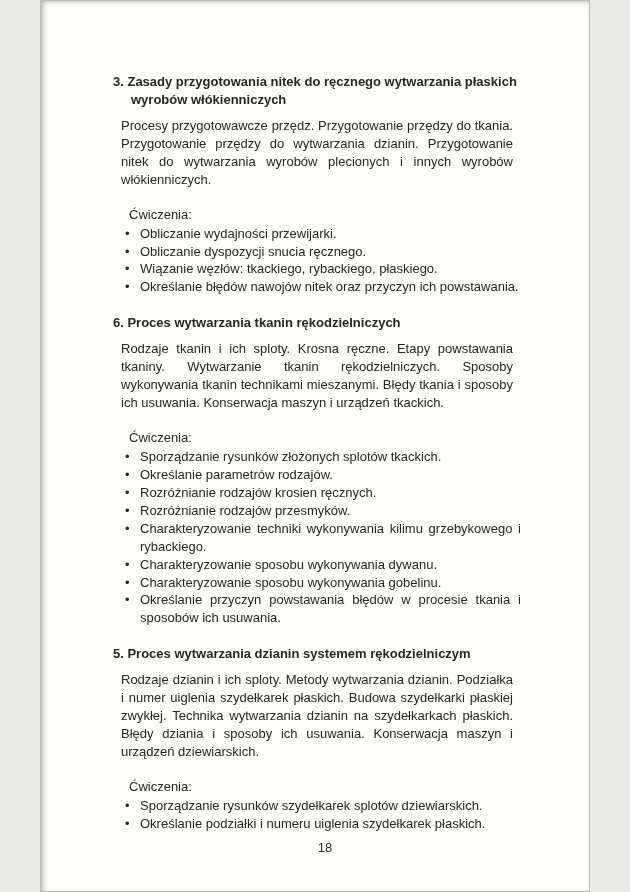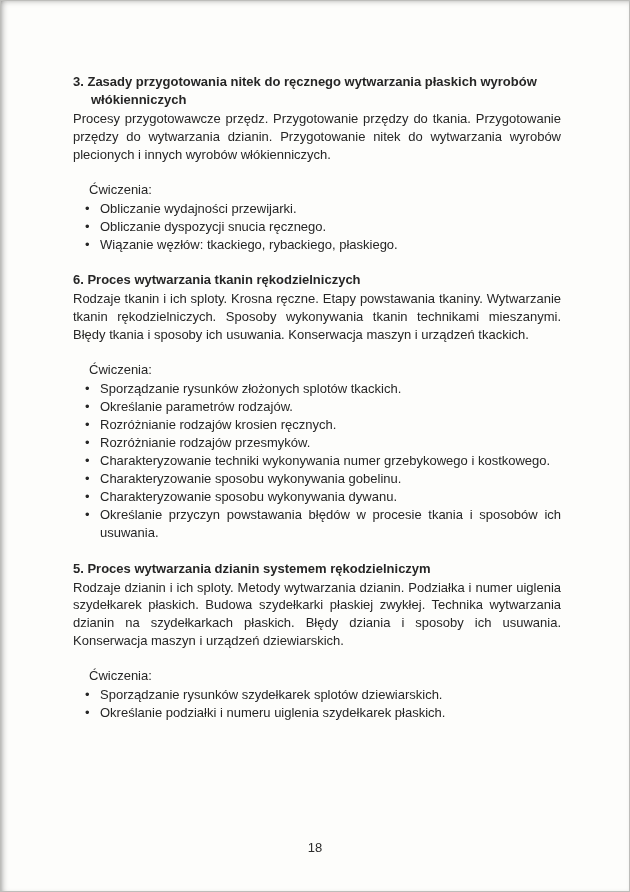--- a/index.html
+++ b/index.html
@@ -2,21 +2,21 @@
 <html><head>
 <meta charset="utf-8">
 <style>
   html, body {
     margin: 0;
     padding: 0;
     background: #e9e9e7;
   }
   .page {
     position: relative;
-    width: 630px;
+    width: 550px;
     height: 892px;
     margin: 0 auto;
     background: #fdfdfb;
     box-sizing: border-box;
     padding: 72px 68px 0 72px;
     font-family: "Liberation Sans", sans-serif;
     font-size: 13px;
     line-height: 1.38;
     color: #262626;
     border: 1px solid #bdbdba;
@@ -29,21 +29,21 @@
   }
   .heading {
     font-size: 13px;
     font-weight: bold;
     margin: 0 0 1px 0;
     padding-left: 18px;
     text-indent: -18px;
     text-align: left;
   }
   .body-par {
-    margin: 0;
+    margin: 8px;
     text-align: justify;
   }
   .ex-label {
     margin: 17px 0 0 16px;
     text-align: left;
   }
   .ex-list {
     margin: 1px 0 0 0;
     padding: 0 0 0 12px;
     list-style: none;
@@ -55,55 +55,56 @@
   }
   .ex-list li::before {
     content: "\2022";
     position: absolute;
     left: 0;
     top: 0;
   }
   .page-number {
     position: absolute;
     bottom: 34px;
-    left: 0;
+    left: 10px;
     width: 100%;
     text-align: center;
     font-size: 13px;
     color: #2c2c2c;
   }
 </style>
 </head>
 <body>
 
 <div class="page">
 
   <section class="doc-section">
     <h3 class="heading">3. Zasady przygotowania nitek do ręcznego wytwarzania płaskich wyrobów włókienniczych</h3>
     <p class="body-par">Procesy przygotowawcze przędz. Przygotowanie przędzy do tkania. Przygotowanie przędzy do wytwarzania dzianin. Przygotowanie nitek do wytwarzania wyrobów plecionych i innych wyrobów włókienniczych.</p>
     <p class="ex-label">Ćwiczenia:</p>
     <ul class="ex-list">
       <li>Obliczanie wydajności przewijarki.</li>
       <li>Obliczanie dyspozycji snucia ręcznego.</li>
       <li>Wiązanie węzłów: tkackiego, rybackiego, płaskiego.</li>
+      <li>Określanie błędów nawojów nitek oraz przyczyn ich powstawania.</li>
     </ul>
   </section>
 
   <section class="doc-section">
     <h3 class="heading">6. Proces wytwarzania tkanin rękodzielniczych</h3>
     <p class="body-par">Rodzaje tkanin i ich sploty. Krosna ręczne. Etapy powstawania tkaniny. Wytwarzanie tkanin rękodzielniczych. Sposoby wykonywania tkanin technikami mieszanymi. Błędy tkania i sposoby ich usuwania. Konserwacja maszyn i urządzeń tkackich.</p>
     <p class="ex-label">Ćwiczenia:</p>
     <ul class="ex-list">
       <li>Sporządzanie rysunków złożonych splotów tkackich.</li>
       <li>Określanie parametrów rodzajów.</li>
       <li>Rozróżnianie rodzajów krosien ręcznych.</li>
       <li>Rozróżnianie rodzajów przesmyków.</li>
-      <li>Charakteryzowanie techniki wykonywania numer grzebykowego i kostkowego.</li>
+      <li>Charakteryzowanie techniki wykonywania kilimu grzebykowego i rybackiego.</li>
+      <li>Charakteryzowanie sposobu wykonywania dywanu.</li>
       <li>Charakteryzowanie sposobu wykonywania gobelinu.</li>
-      <li>Charakteryzowanie sposobu wykonywania dywanu.</li>
       <li>Określanie przyczyn powstawania błędów w procesie tkania i sposobów ich usuwania.</li>
     </ul>
   </section>
 
   <section class="doc-section">
     <h3 class="heading">5. Proces wytwarzania dzianin systemem rękodzielniczym</h3>
     <p class="body-par">Rodzaje dzianin i ich sploty. Metody wytwarzania dzianin. Podziałka i numer uiglenia szydełkarek płaskich. Budowa szydełkarki płaskiej zwykłej. Technika wytwarzania dzianin na szydełkarkach płaskich. Błędy dziania i sposoby ich usuwania. Konserwacja maszyn i urządzeń dziewiarskich.</p>
     <p class="ex-label">Ćwiczenia:</p>
     <ul class="ex-list">
       <li>Sporządzanie rysunków szydełkarek splotów dziewiarskich.</li>

